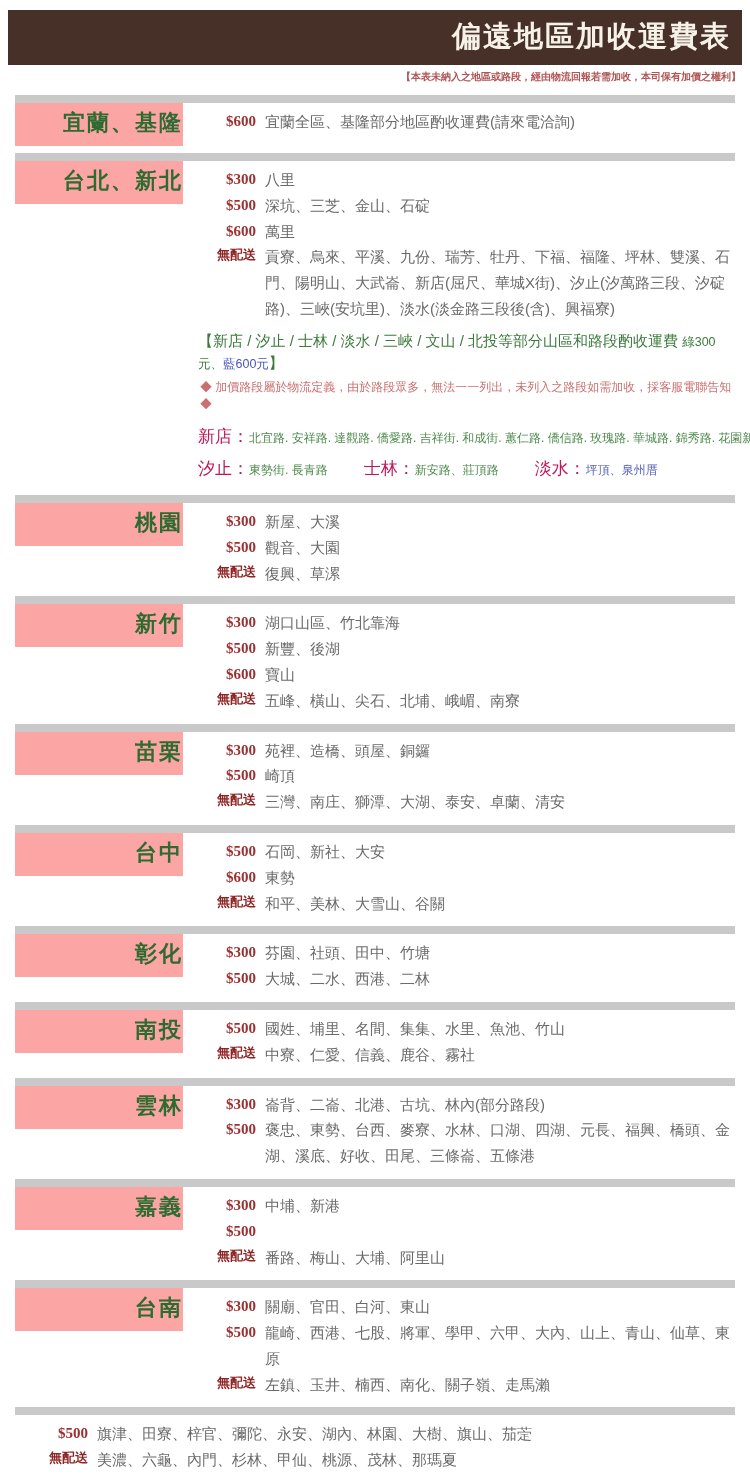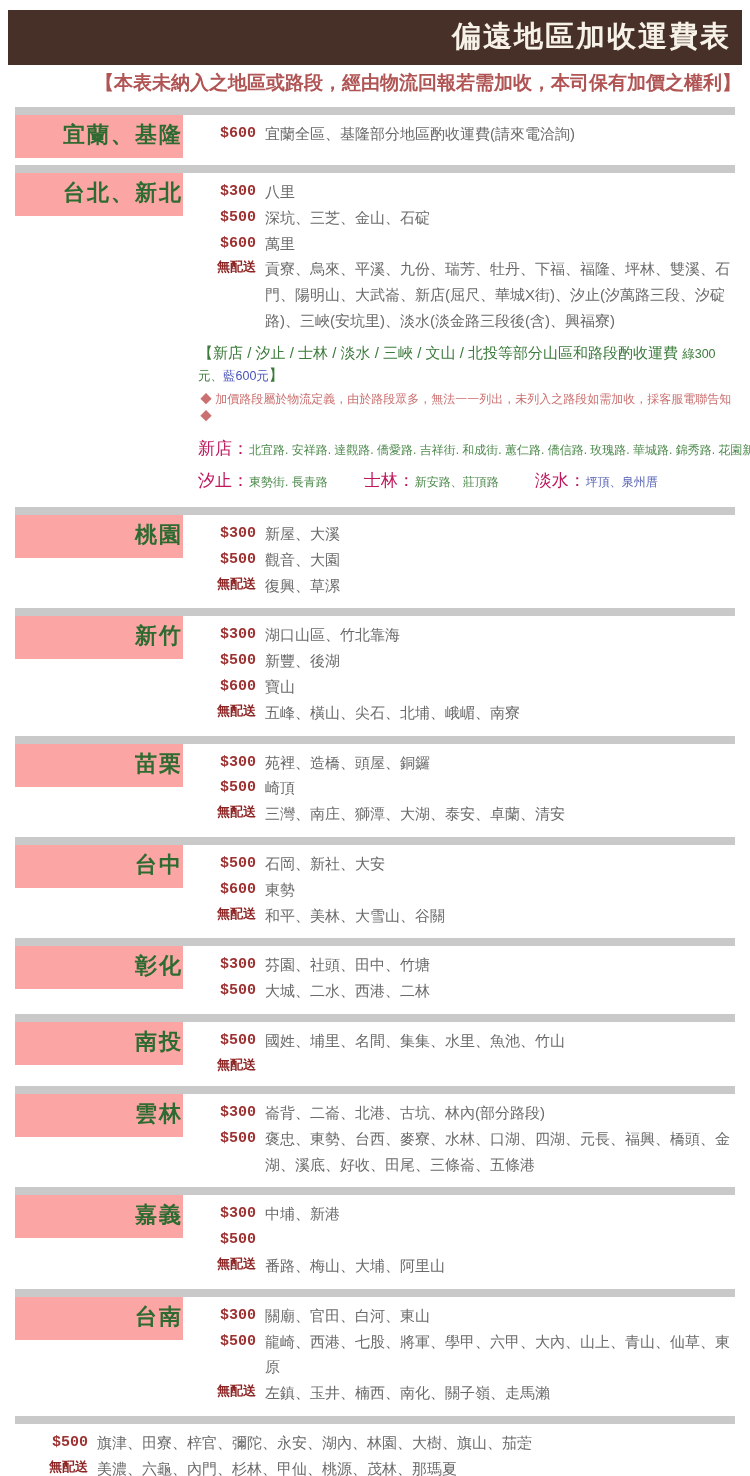--- a/index.html
+++ b/index.html
@@ -1,30 +1,30 @@
 <!DOCTYPE html>
 <html><head>
 <meta charset="utf-8">
 <style>
   html,body{margin:0;padding:0;background:#ffffff;}
   body{width:750px;font-family:"Liberation Sans",sans-serif;-webkit-font-smoothing:antialiased;}
   .page{width:750px;box-sizing:border-box;padding-bottom:14px;}
   .brown-bar{margin:10px 8px 0 8px;background:#473028;color:#f7f2e8;text-align:right;
     padding:7px 11px 8px 11px;font-size:29px;font-weight:bold;letter-spacing:2px;}
-  .top-notice{margin:5px 9px 11px 9px;text-align:right;color:#b05454;font-size:19px;font-weight:bold;}
+  .top-notice{margin:5px 9px 11px 9px;text-align:right;color:#b05454;font-size:10px;font-weight:bold;}
   .sections{margin:0 15px;}
   .section{margin-bottom:7px;}
   .strip{height:8px;background:#c9c9c9;}
   .section-body{display:flex;align-items:flex-start;}
   .region-label{width:168px;flex-shrink:0;background:#fca5a5;color:#2e6b31;font-size:22px;
     font-weight:bold;text-align:right;padding:5px 0 8px 0;letter-spacing:2px;}
   .section-content{flex:1;padding:6px 0 3px 15px;min-width:0;}
   .fee-row{display:flex;font-size:15px;line-height:1.72;color:#6a6a6a;}
   .fee-price{width:58px;flex-shrink:0;text-align:right;margin-right:9px;font-weight:bold;
-    color:#9d3131;font-family:Liberation Mono, monospace;}
+    color:#9d3131;font-family:Liberation Serif, serif;}
   .fee-price.nodeliver{color:#8e2525;font-family:"Liberation Sans",sans-serif;font-size:13px;}
   .fee-areas{flex:1;min-width:0;}
   .special{margin-top:8px;}
   .sp-headline{font-size:15px;color:#3c7a3c;line-height:1.5;}
   .sp-fee-green{font-size:12.5px;color:#3c7a3c;}
   .sp-sep{font-size:12.5px;color:#3c7a3c;}
   .sp-fee-blue{font-size:12.5px;color:#4953b8;}
   .sp-note{font-size:12px;color:#cb7070;margin:4px 0 9px 2px;}
   .sp-roadline{font-size:12px;color:#4d8a4d;margin-top:2px;line-height:1.8;}
   .sp-label{font-size:17px;color:#be185d;margin-top:32px;}
@@ -192,20 +192,21 @@
         <div class="strip"></div>
         <div class="section-body">
           <div class="region-label">南投</div>
           <div class="section-content">
             <div class="fee-row">
               <span class="fee-price">$500</span>
               <span class="fee-areas">國姓、埔里、名間、集集、水里、魚池、竹山</span>
             </div>
             <div class="fee-row">
               <span class="fee-price nodeliver">無配送</span>
+              <span class="fee-areas">中寮、仁愛、信義、鹿谷、霧社</span>
             </div>
           </div>
         </div>
       </div>
       <div class="section">
         <div class="strip"></div>
         <div class="section-body">
           <div class="region-label">雲林</div>
           <div class="section-content">
             <div class="fee-row">

